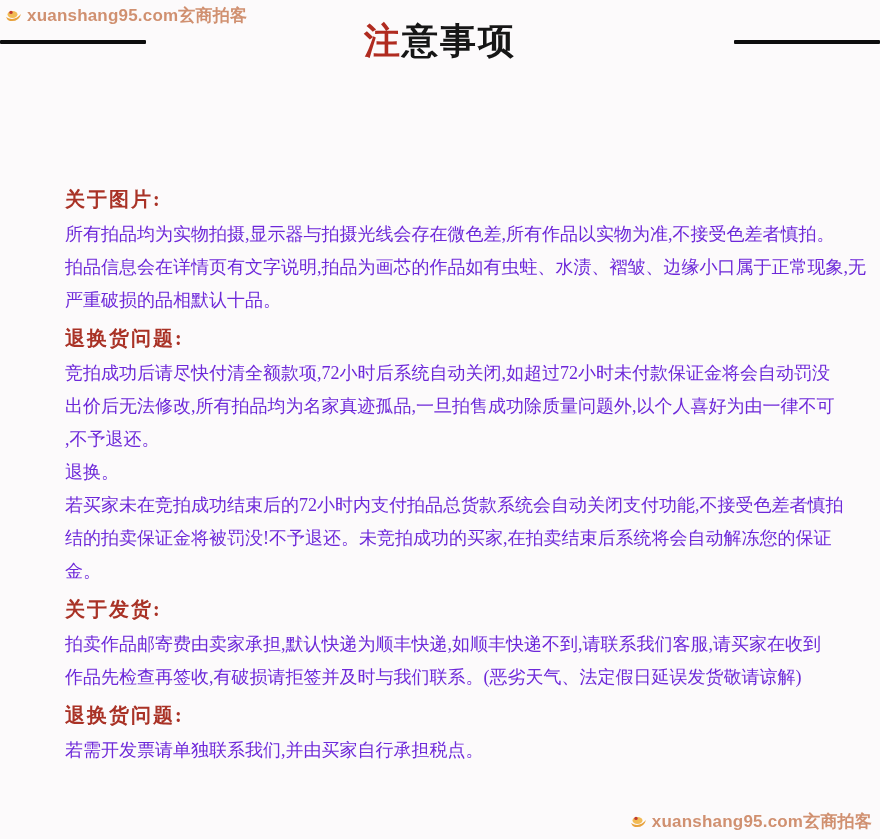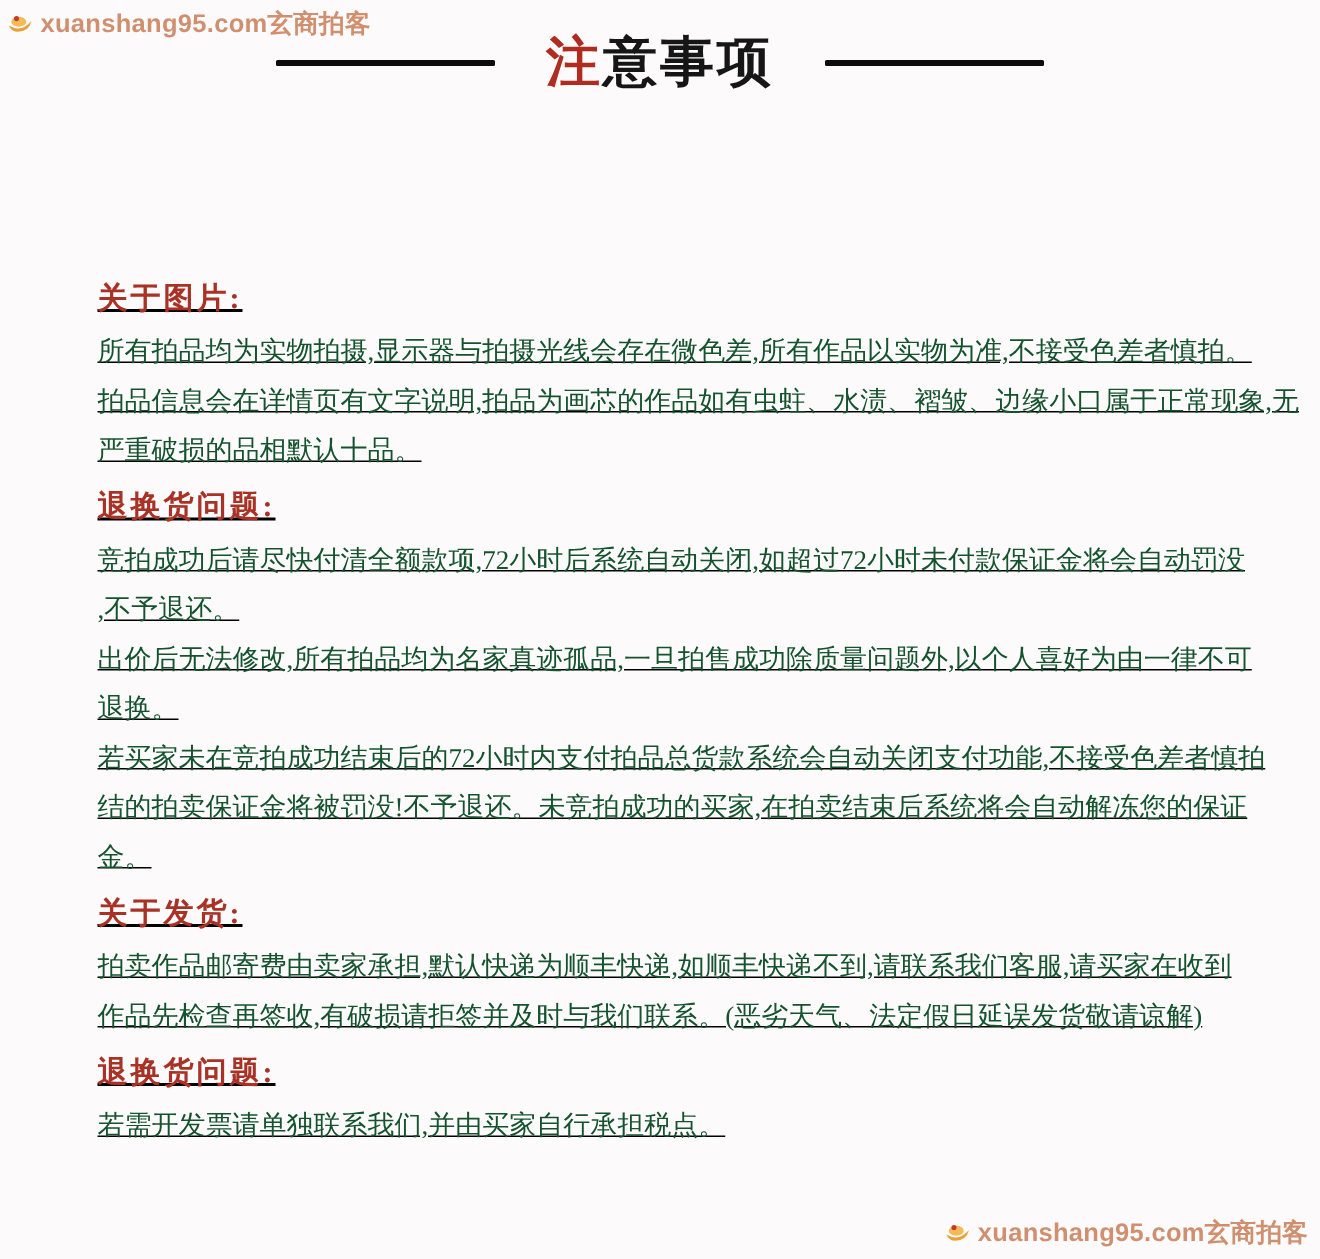--- a/index.html
+++ b/index.html
@@ -28,21 +28,21 @@
   .watermark.top { left: 5px; top: 4px; }
   .watermark.bottom { right: 8px; bottom: 6px; }
   .watermark .wm-icon { display: inline-block; width: 18px; height: 15px; }
 
   
   .title-row {
     position: absolute;
     top: 22px; left: 0; right: 0;
     display: flex;
     align-items: center;
-    justify-content: center;
+    justify-content: space-between;
     gap: 16px;
   }
   .title-rule {
     width: 146px; height: 4px;
     background: #0d0d0d;
     border-radius: 1px;
   }
   .title-text {
     margin: 0 18px;
     font-size: 36px;
@@ -53,32 +53,31 @@
     white-space: nowrap;
   }
   .title-text .accent { color: #b02b20; }
 
   
   .content {
     position: absolute;
     top: 178px;
     left: 65px;
     width: 777px;
-    text-decoration: underline;
   }
   .sec-heading {
     color: #a93226;
     font-size: 20px;
     font-weight: bold;
     letter-spacing: 2px;
     line-height: 26px;
     margin: 8px 0 6px 0;
   }
   .body-line {
-    color: #14532d;
+    color: #6d28d9;
     font-size: 18px;
     line-height: 33px;
     letter-spacing: 0;
     white-space: nowrap;
   }
 </style>
 </head>
 <body>
 
 <div class="watermark top">
@@ -103,22 +102,22 @@
   <div class="section">
     <div class="sec-heading">关于图片:</div>
     <div class="body-line">所有拍品均为实物拍摄,显示器与拍摄光线会存在微色差,所有作品以实物为准,不接受色差者慎拍。</div>
     <div class="body-line">拍品信息会在详情页有文字说明,拍品为画芯的作品如有虫蛀、水渍、褶皱、边缘小口属于正常现象,无</div>
     <div class="body-line">严重破损的品相默认十品。</div>
   </div>
 
   <div class="section">
     <div class="sec-heading">退换货问题:</div>
     <div class="body-line">竞拍成功后请尽快付清全额款项,72小时后系统自动关闭,如超过72小时未付款保证金将会自动罚没</div>
+    <div class="body-line">出价后无法修改,所有拍品均为名家真迹孤品,一旦拍售成功除质量问题外,以个人喜好为由一律不可</div>
     <div class="body-line">,不予退还。</div>
-    <div class="body-line">出价后无法修改,所有拍品均为名家真迹孤品,一旦拍售成功除质量问题外,以个人喜好为由一律不可</div>
     <div class="body-line">退换。</div>
   </div>
 
   <div class="section">
     <div class="body-line">若买家未在竞拍成功结束后的72小时内支付拍品总货款系统会自动关闭支付功能,不接受色差者慎拍</div>
     <div class="body-line">结的拍卖保证金将被罚没!不予退还。未竞拍成功的买家,在拍卖结束后系统将会自动解冻您的保证</div>
     <div class="body-line">金。</div>
   </div>
 
   <div class="section">

